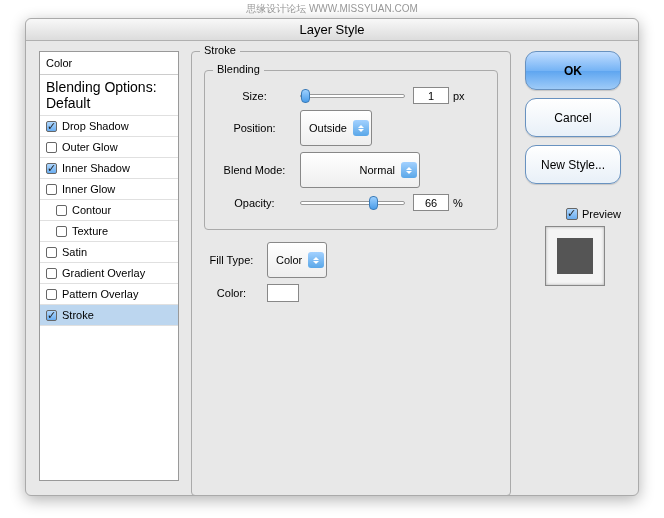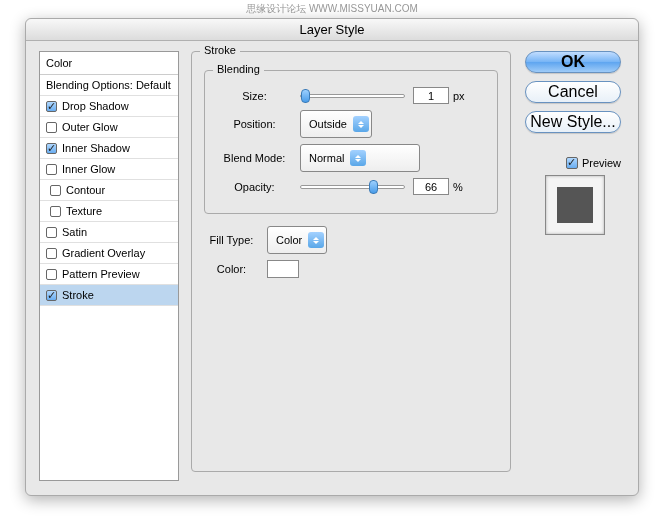--- a/index.html
+++ b/index.html
@@ -5,39 +5,39 @@
 * { box-sizing: border-box; margin: 0; padding: 0; }
 body { font-family: "Lucida Grande", Arial, sans-serif; font-size: 11px; background: #fff; width: 664px; height: 518px; position: relative; }
 .watermark { position: absolute; top: 2px; left: 0; right: 0; text-align: center; font-size: 10px; color: #999; }
 .dialog { position: absolute; top: 18px; left: 25px; width: 614px; height: 478px; background: #e8e8e8; border: 1px solid #aaa; border-radius: 6px; box-shadow: 0 4px 15px rgba(0,0,0,0.3); }
 .title-bar { height: 22px; line-height: 22px; text-align: center; font-size: 13px; background: linear-gradient(#f8f8f8, #dcdcdc); border-bottom: 1px solid #b0b0b0; border-radius: 6px 6px 0 0; }
 .content { position: relative; height: 454px; }
 .styles-panel { position: absolute; left: 13px; top: 10px; width: 140px; height: 430px; background: #fff; border: 1px solid #999; }
 .styles-header { padding: 5px 6px; border-bottom: 1px solid #ccc; }
 .styles-row { display: flex; align-items: center; padding: 4px 6px; border-bottom: 1px solid #e0e0e0; cursor: default; }
 .styles-row.selected { background: #bcd6ef; }
-.styles-row.blending { font-size: 11px; }
+.styles-row.blending { font-size: 14px; }
 .styles-row input[type="checkbox"] { margin-right: 5px; width: 11px; height: 11px; }
-.styles-row.indent { padding-left: 10px; align-items: center; }
+.styles-row.indent { padding-left: 16px; align-items: center; }
 .main-panel { position: absolute; left: 165px; top: 10px; width: 320px; }
 .group { border: 1px solid #aaa; border-radius: 4px; padding: 10px 12px 12px; position: relative; margin-bottom: 8px; }
 .group-title { position: absolute; top: -8px; left: 8px; background: #e8e8e8; padding: 0 4px; font-size: 11px; }
 .structure { margin-top: 8px; }
 .row { display: flex; align-items: center; margin: 6px 0; }
 .row-label { width: 75px; text-align: center; margin-right: 8px; }
 .slider-track { width: 105px; height: 4px; background: #fff; border: 1px solid #999; border-radius: 2px; position: relative; margin-right: 8px; }
 .slider-thumb { position: absolute; top: -6px; width: 9px; height: 14px; background: linear-gradient(#9cd0ff,#4a9ce8); border: 1px solid #3a7bb8; border-radius: 4px; }
 .text-input { width: 36px; height: 17px; border: 1px solid #888; background: #fff; text-align: center; font-size: 11px; margin-right: 4px; }
-.dropdown { display: inline-flex; align-items: center; height: 28px; background: linear-gradient(#fff,#eee); border: 1px solid #888; border-radius: 3px; padding: 0 2px 0 8px; font-size: 11px; }
+.dropdown { display: inline-flex; align-items: center; height: 36px; background: linear-gradient(#fff,#eee); border: 1px solid #888; border-radius: 3px; padding: 0 2px 0 8px; font-size: 11px; justify-content: flex-end; }
 .dropdown-arrow { width: 16px; height: 16px; background: linear-gradient(#a3d1ff,#5aa7e8); border-radius: 3px; margin-left: 6px; display: flex; flex-direction: column; align-items: center; justify-content: center; }
 .dropdown-arrow::before { content: ""; border: 3px solid transparent; border-bottom-color: #fff; margin-bottom: 1px; }
 .dropdown-arrow::after { content: ""; border: 3px solid transparent; border-top-color: #fff; }
 .color-swatch { width: 32px; height: 18px; background: #fff; border: 1px solid #888; display: inline-block; }
 .right-panel { position: absolute; right: 13px; top: 10px; width: 100px; }
-.aqua-btn { width: 96px; height: 22px; margin-bottom: 8px; border: 1px solid #6892c0; border-radius: 11px; background: linear-gradient(#fff,#e8f0f8); font-size: 16px; cursor: pointer; box-shadow: 0 1px 1px rgba(0,0,0,0.15); }
+.aqua-btn { width: 96px; height: 39px; margin-bottom: 8px; border: 1px solid #6892c0; border-radius: 11px; background: linear-gradient(#fff,#e8f0f8); font-size: 12px; cursor: pointer; box-shadow: 0 1px 1px rgba(0,0,0,0.15); }
 .aqua-btn.default { background: linear-gradient(#c1ddff,#76b4f5 50%,#5ea5f0 51%,#9ecbf8); font-weight: bold; }
 .preview-row { display: flex; align-items: center; justify-content: flex-end; margin: 16px 4px 6px 0; }
 .preview-row input { margin-right: 4px; }
 .preview-box { width: 60px; height: 60px; background: #f4f4f4; border: 1px solid #888; box-shadow: inset 0 0 3px rgba(0,0,0,0.3); margin: 5px auto 0; display: flex; align-items: center; justify-content: center; }
 .preview-inner { width: 36px; height: 36px; background: #555; }
 .chk { appearance: none; width: 12px; height: 12px; border: 1px solid #666; border-radius: 2px; background: #fff; position: relative; }
 .chk:checked { background: linear-gradient(#b0d8ff,#6aadf0); }
 .chk:checked::after { content: "✓"; position: absolute; top: -2px; left: 0px; font-size: 11px; color: #222; }
 </style>
 </head>
@@ -80,21 +80,21 @@
           <div class="styles-row">
             <input type="checkbox" class="chk" style="">
             <span>Satin</span>
           </div>
           <div class="styles-row">
             <input type="checkbox" class="chk" style="">
             <span>Gradient Overlay</span>
           </div>
           <div class="styles-row">
             <input type="checkbox" class="chk" style="">
-            <span>Pattern Preview</span>
+            <span>Pattern Overlay</span>
           </div>
           <div class="styles-row selected">
             <input type="checkbox" class="chk" checked="" style="">
             <span>Stroke</span>
           </div>
         </div>
     </div>
 
     <div class="main-panel">
       <div class="group">

